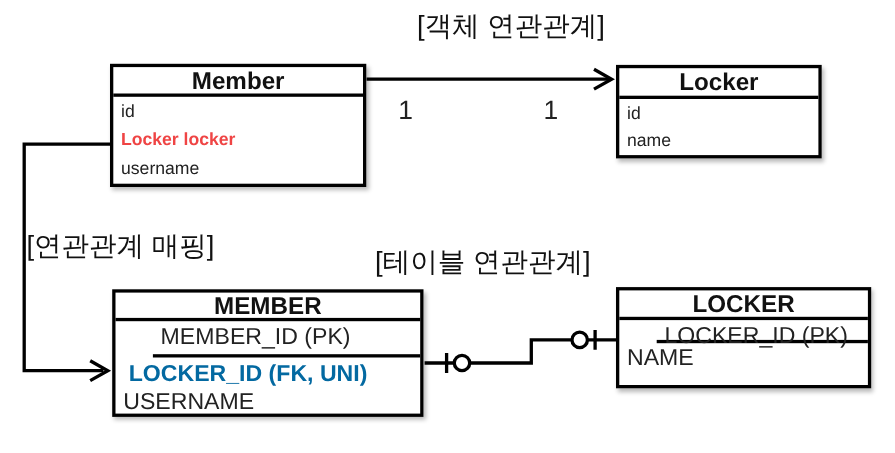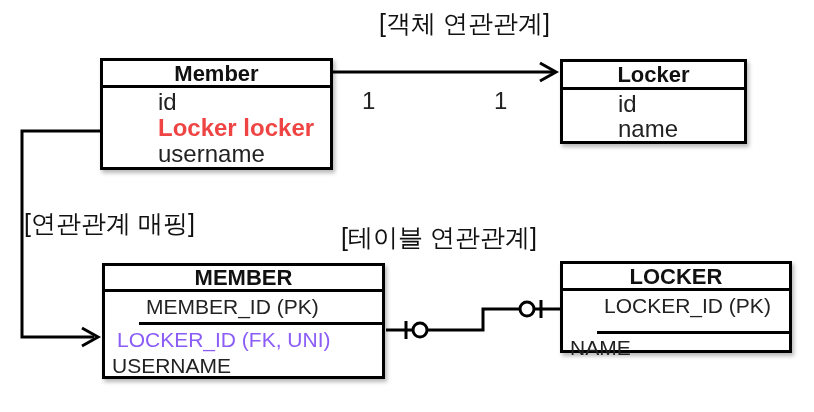--- a/index.html
+++ b/index.html
@@ -36,25 +36,24 @@
     box-shadow: 2px 3px 4px rgba(0,0,0,0.28);
   }
   .uml-header {
     border-bottom: 3px solid #000;
     font-weight: bold;
     text-align: center;
     font-size: 22px;
     color: #111;
   }
   .uml-row {
-    font-size: 24px;
+    font-size: 16px;
     padding-left: 7px;
     white-space: nowrap;
     color: #222;
-    margin-left: 48px;
   }
   .uml-row.bold { font-weight: bold; color: #ef4444; }
   .tbl-box {
     position: absolute;
     background: #ffffff;
     border: 3px solid #000;
     box-shadow: 2px 3px 4px rgba(0,0,0,0.28);
   }
   .tbl-header {
     border-bottom: 3px solid #000;
@@ -63,21 +62,21 @@
     font-size: 22px;
     color: #111;
   }
   .tbl-row {
     font-size: 21px;
     padding-left: 7px;
     white-space: nowrap;
     color: #222;
   }
   .tbl-row.sep { border-bottom: 3px solid #000; margin-left: 34px; }
-  .tbl-row.bold { font-weight: normal; color: #8b5cf6; padding-left: 12px; }
+  .tbl-row.bold { font-weight: bold; color: #0369a1; padding-left: 12px; }
 
   
   .member-box { left: 100px; top: 58px; width: 233px; height: 112px; }
   .member-box .uml-header { height: 27px; line-height: 25px; }
   .member-box .uml-row { line-height: 26px; }
   .member-box .uml-body { padding-top: 1px; }
 
   
   .locker-box { left: 560px; top: 59px; width: 187px; height: 85px; }
   .locker-box .uml-header { height: 28px; line-height: 26px; }
@@ -87,21 +86,21 @@
   
   .member-table { left: 102px; top: 263px; width: 283px; height: 116px; }
   .member-table .tbl-header { height: 26px; line-height: 24px; }
   .member-table .row-pk { height: 33px; line-height: 30px; }
   .member-table .row-fk { height: 28px; line-height: 29px; }
   .member-table .row-user { height: 26px; line-height: 25px; }
 
   
   .locker-table { left: 560px; top: 261px; width: 232px; height: 92px; }
   .locker-table .tbl-header { height: 27px; line-height: 25px; }
-  .locker-table .row-pk { height: 43px; line-height: 29px; }
+  .locker-table .row-pk { height: 21px; line-height: 29px; }
   .locker-table .row-name { height: 28px; line-height: 27px; }
 
   .title-object { left: 346px; top: 7px; margin-left: 33px; }
   .title-mapping { left: 24px; top: 207px; }
   .title-table { left: 341px; top: 221px; }
 
   .mult-member-side { left: 362px; top: 87px; }
   .mult-locker-side { left: 494px; top: 87px; }
 </style>
 </head>

